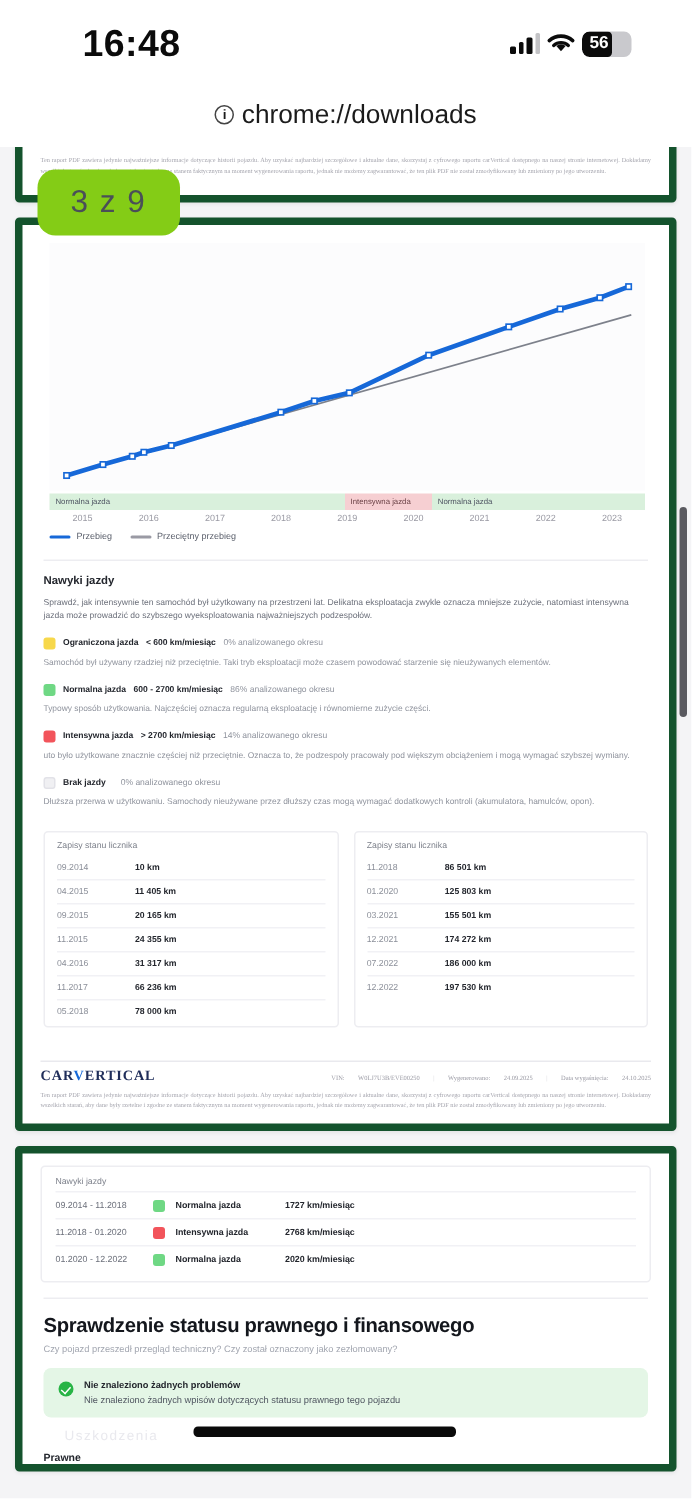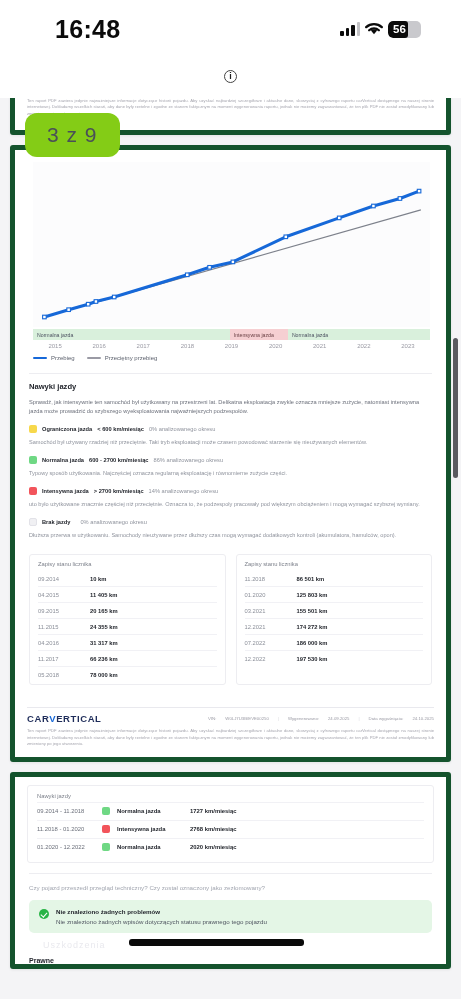--- a/index.html
+++ b/index.html
@@ -55,21 +55,21 @@
     background: #f4f4f6; overflow: hidden;
   }
   .page {
     background: #fff; margin: 0 10px 10px 10px;
     border: 5px solid #14532d; border-radius: 3px;
     box-shadow: 0 1px 3px rgba(0,0,0,.07);
   }
   .page.first { margin-top: -40px; height: 77px; position: relative; overflow: hidden; }
 
   
-  .pagefooter { padding: 6px 12px 9px 12px; }
+  .pagefooter { padding: 6px 12px 9px 12px; font-family: Liberation Serif, serif; }
   .pf-top { display: flex; align-items: center; justify-content: space-between; }
   .cv-logo {
     font-size: 9.5px; font-weight: 700; letter-spacing: .6px; color: #1f2d5a;
   }
   .cv-logo .v { color: #1668d8; }
   .pf-meta { display: flex; align-items: center; gap: 9px; font-size: 4.3px; color: #9a9aa4; }
   .pf-meta span { white-space: nowrap; }
   .pf-meta .sep { color: #d6d6dc; }
   .pf-disclaimer {
     margin-top: 4px; font-size: 4.2px; line-height: 1.55; color: #a6a6af;
@@ -182,20 +182,21 @@
       <div class="battery">
         <div class="fill"></div>
         <div class="pct">56</div>
 
       </div>
     </div>
   </div>
 
   <div class="urlbar">
     <span class="infoicon">i</span>
+    <span>chrome://downloads</span>
   </div>
 
   <div class="viewer">
 
     <div class="page first">
       <div class="pagefooter" style="position:absolute;bottom:4px;left:0;right:0;">
 
         <div class="pf-disclaimer">Ten raport PDF zawiera jedynie najważniejsze informacje dotyczące historii pojazdu. Aby uzyskać najbardziej szczegółowe i aktualne dane, skorzystaj z cyfrowego raportu carVertical dostępnego na naszej stronie internetowej. Dokładamy wszelkich starań, aby dane były rzetelne i zgodne ze stanem faktycznym na moment wygenerowania raportu, jednak nie możemy zagwarantować, że ten plik PDF nie został zmodyfikowany lub zmieniony po jego utworzeniu.</div>
       </div>
     </div>
@@ -393,20 +394,21 @@
               <span class="per">01.2020 - 12.2022</span>
               <span class="chip" style="background:#6fd884"></span>
               <span class="lbl">Normalna jazda</span>
               <span class="rate">2020 km/miesiąc</span>
             </div>
           </div>
       </div>
 
       <div class="legal">
         <div class="rule"></div>
+        <h2>Sprawdzenie statusu prawnego i finansowego</h2>
         <div class="sub">Czy pojazd przeszedł przegląd techniczny? Czy został oznaczony jako zezłomowany?</div>
         <div class="okbox">
           <span class="tick"></span>
           <div>
             <div class="t1">Nie znaleziono żadnych problemów</div>
             <div class="t2">Nie znaleziono żadnych wpisów dotyczących statusu prawnego tego pojazdu</div>
           </div>
         </div>
         <div style="position:relative;height:16px;">
           <div class="ghost" style="top:1px">Uszkodzenia</div>

